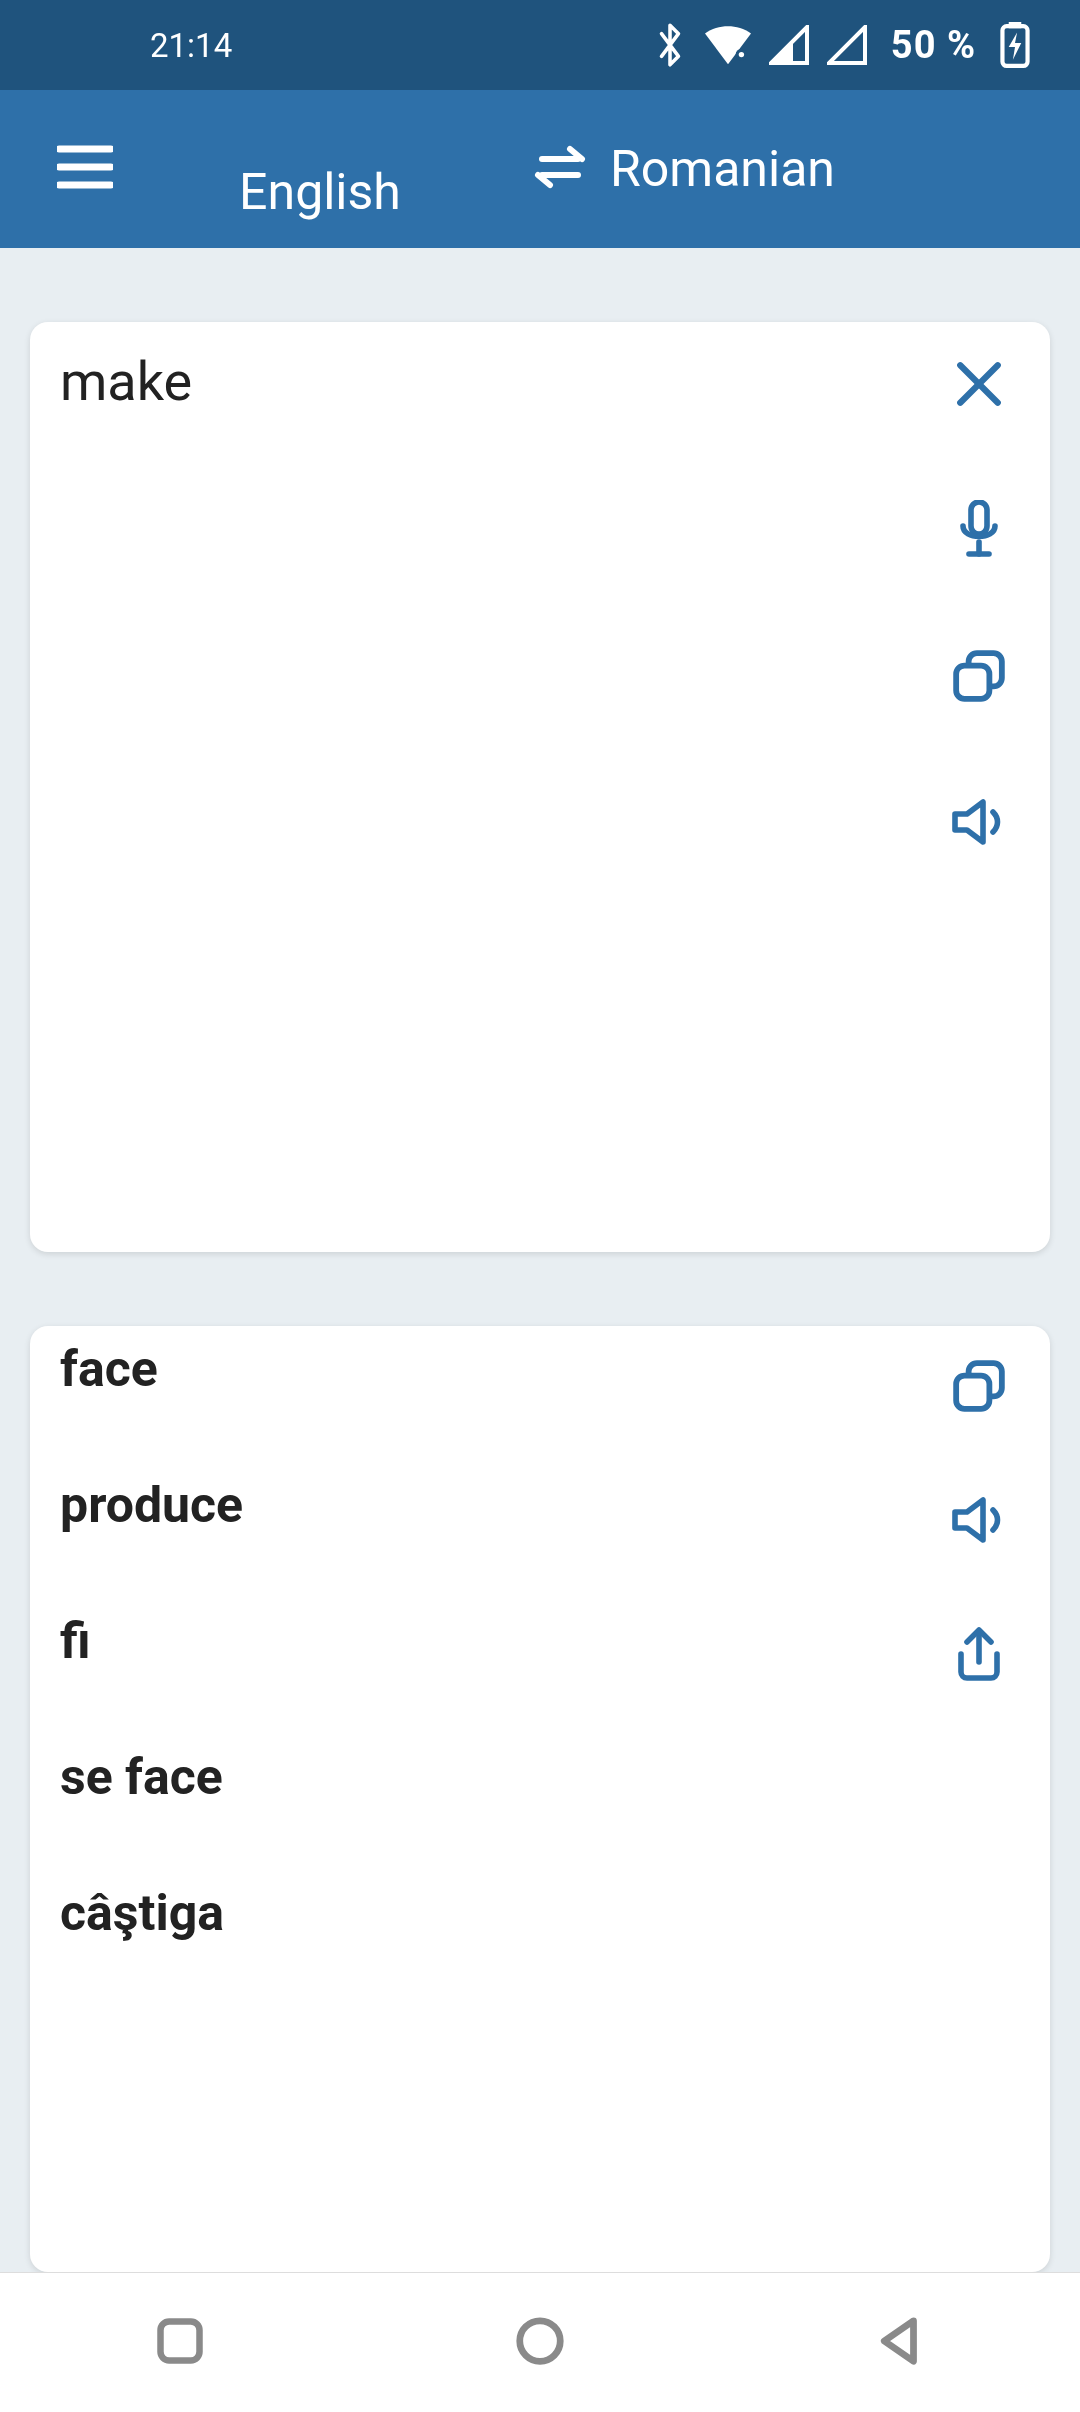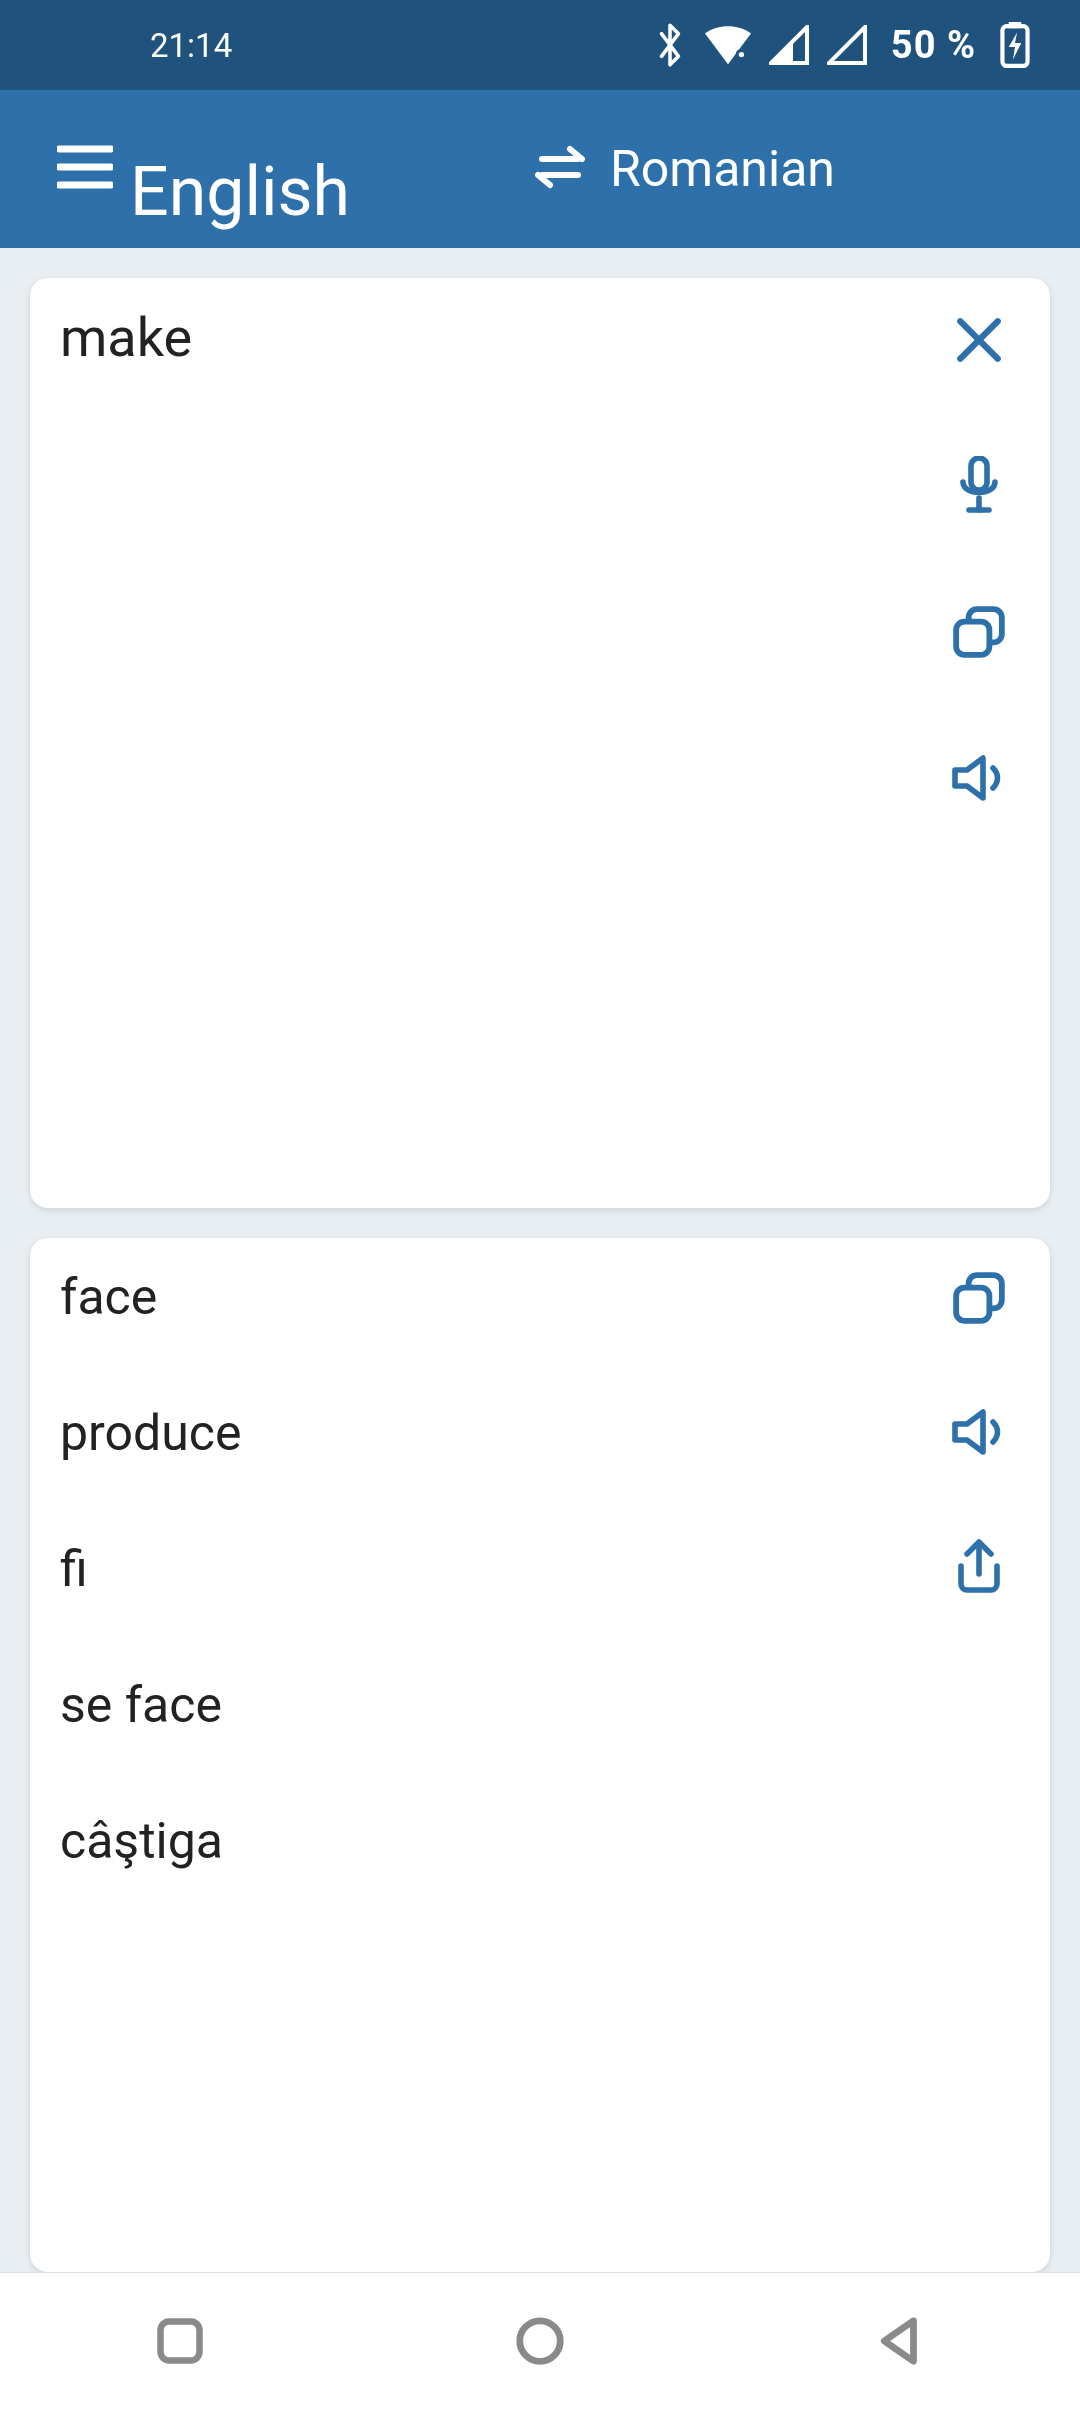--- a/index.html
+++ b/index.html
@@ -22,41 +22,42 @@
 
   .app-bar {
     height: 158px;
     background: #2e70a9;
     display: flex;
     align-items: center;
     color: #fff;
     padding: 0 30px 0 40px;
   }
   .menu-btn { width: 90px; height: 90px; display:flex; align-items:center; justify-content:center; }
-  .lang-src { flex: 0 0 380px; text-align: left; font-size: 68px; margin-top: 46px; }
+  .lang-src { flex: 0 0 380px; text-align: center; font-size: 50px; margin-top: 46px; }
   .swap-btn { width: 100px; height: 90px; display:flex; align-items:center; justify-content:center; }
   .lang-tgt { flex: 1; font-size: 50px; }
 
   .content { flex: 1; padding: 30px 30px 0 30px; display: flex; flex-direction: column; gap: 30px; overflow: hidden; }
   .card {
     background: #fff;
     border-radius: 18px;
     box-shadow: 0 2px 6px rgba(0,0,0,0.12);
     position: relative;
+    margin-top: 44px;
   }
   .input-card { height: 930px; }
   .input-text {
     position: absolute; top: 28px; left: 30px;
     font-size: 54px; color: #222;
   }
   .side-icons { position: absolute; top: 32px; right: 36px; display: flex; flex-direction: column; gap: 86px; align-items: center; }
   .icon-btn { width: 70px; height: 60px; display:flex; align-items:center; justify-content:center; }
   .icon-btn svg { display:block; }
 
-  .results-card { flex: 1; overflow: hidden; padding: 30px 30px 10px 30px; }
+  .results-card { flex: 1; overflow: hidden; padding: 14px 30px 10px 30px; font-weight: bold; }
   .results-list { display: flex; flex-direction: column; gap: 78px; }
   .result-item { font-size: 50px; color: #222; }
   .result-icons { position: absolute; top: 30px; right: 36px; display:flex; flex-direction: column; gap: 74px; align-items:center; }
 
   .nav-bar {
     height: 140px;
     background: #fff;
     display: flex;
     align-items: center;
     justify-content: space-around;

